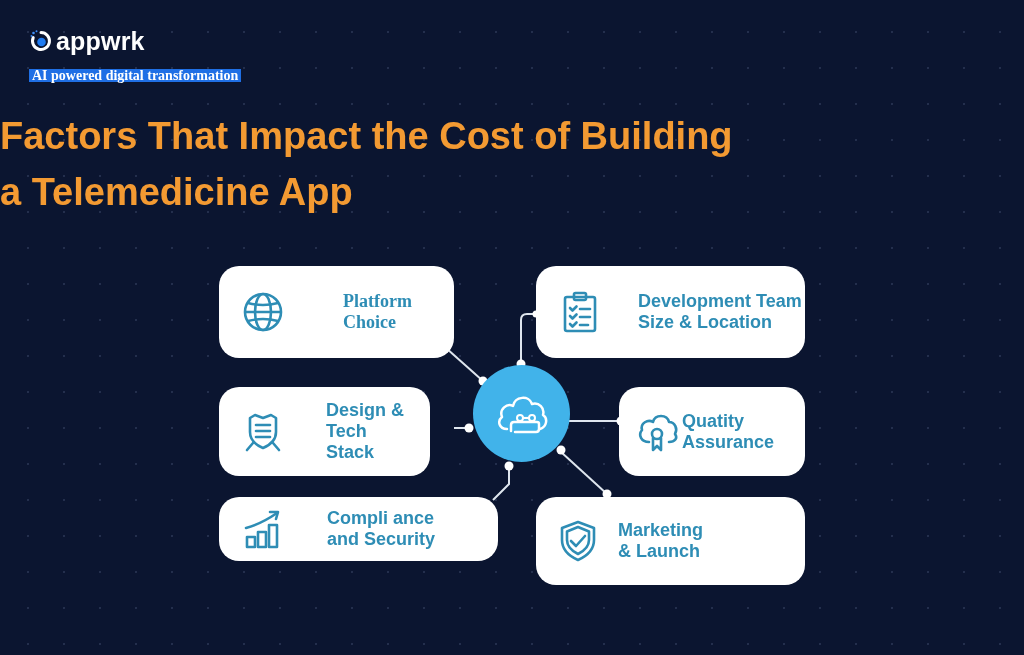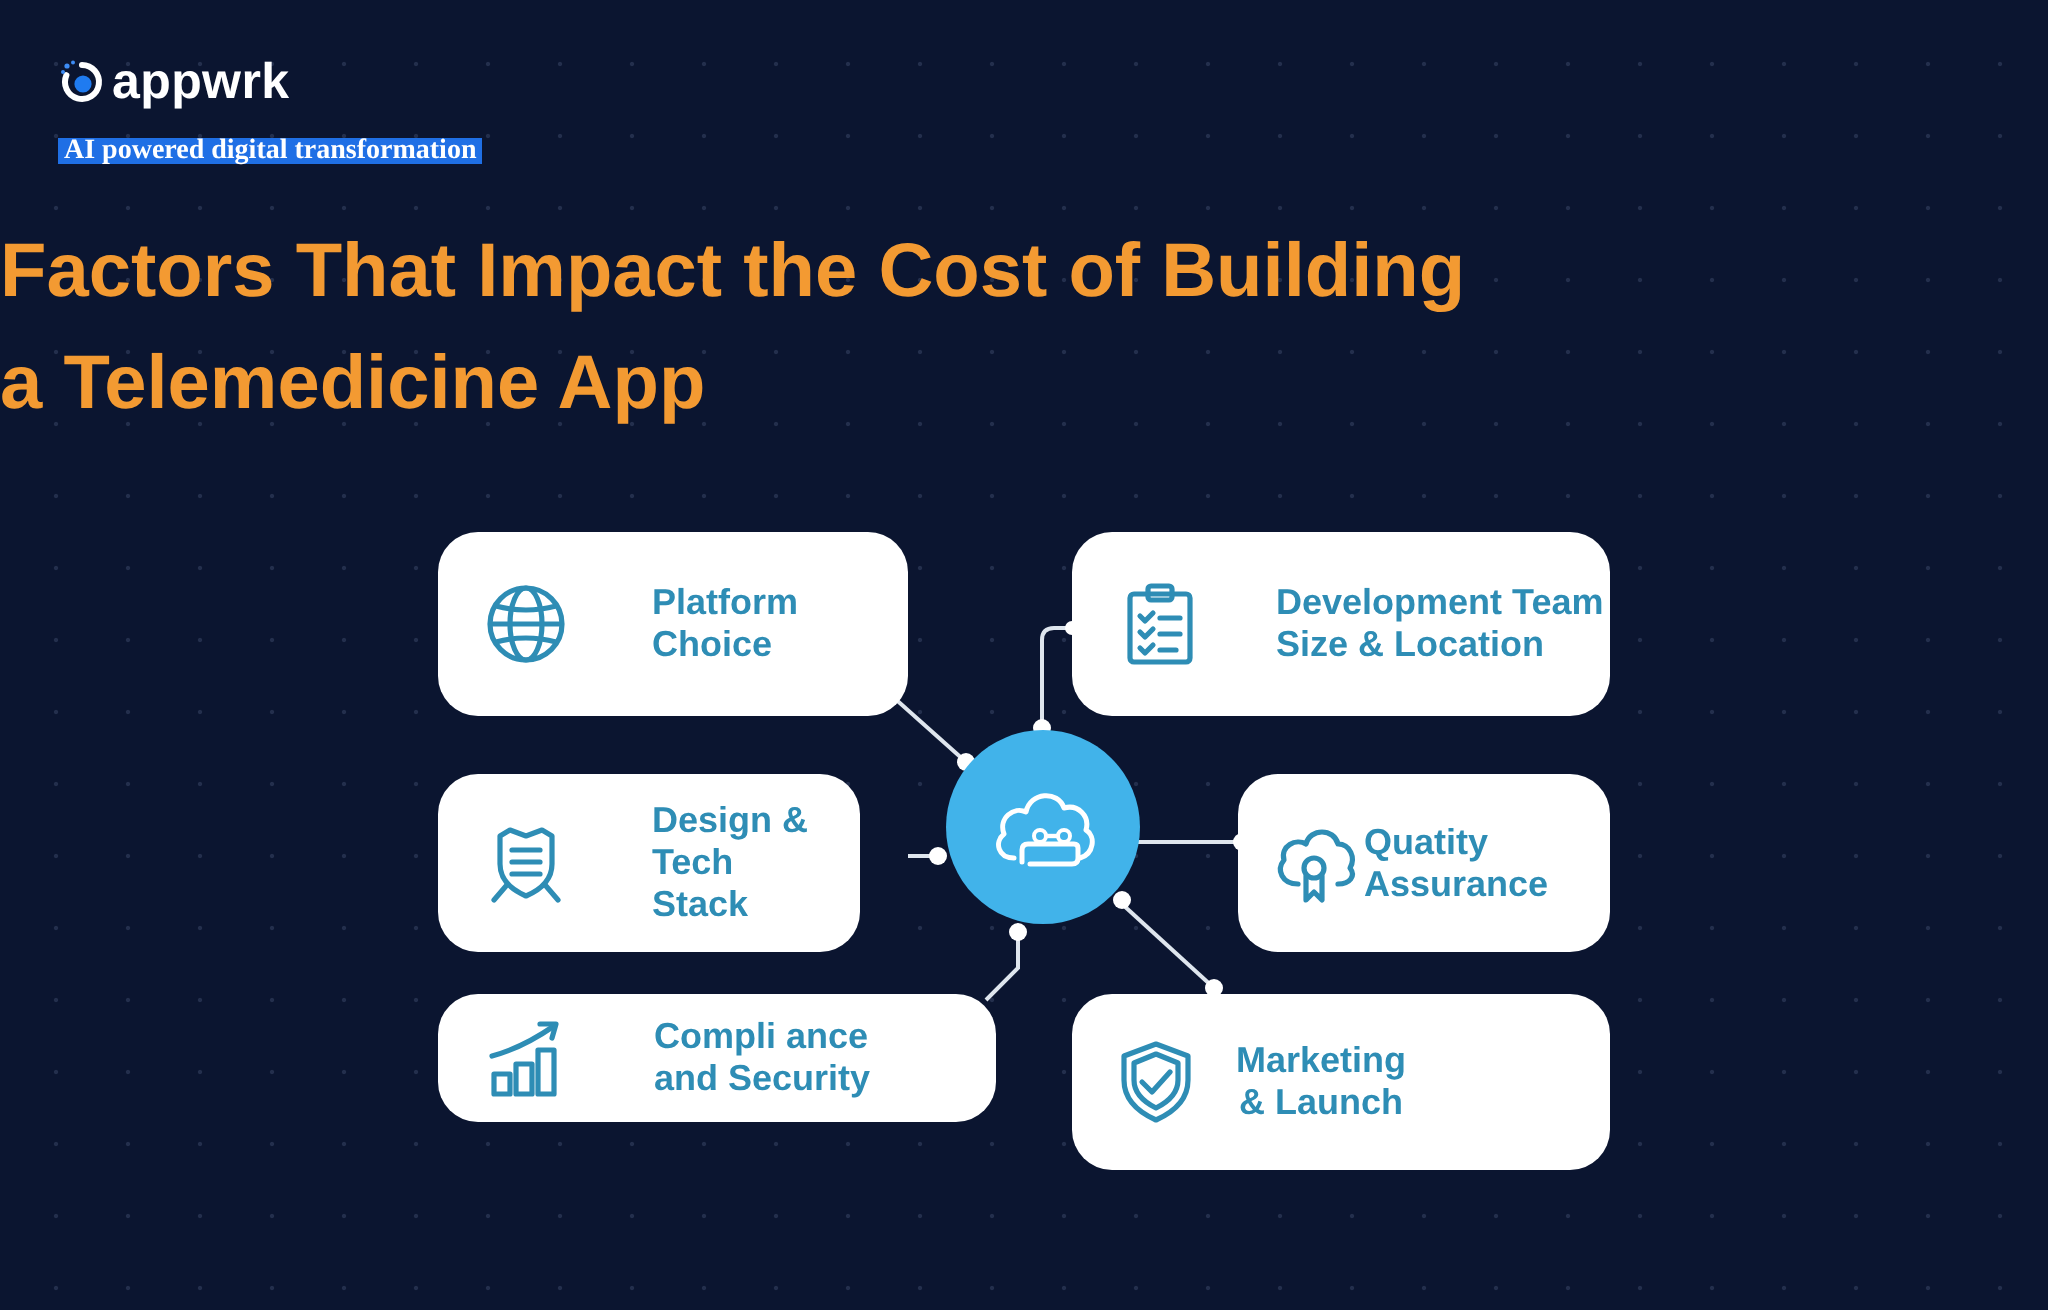--- a/index.html
+++ b/index.html
@@ -103,21 +103,21 @@
 <div class="card" style="left:219px; top:266px; width:235px; height:92px; padding-left:22px;">
   <div class="icon">
     <svg width="44" height="44" viewBox="0 0 44 44" fill="none" stroke="#2e8db5" stroke-width="2.6">
       <circle cx="22" cy="22" r="18"></circle>
       <ellipse cx="22" cy="22" rx="8" ry="18"></ellipse>
       <line x1="4" y1="22" x2="40" y2="22"></line>
       <path d="M7 13 Q22 17 37 13"></path>
       <path d="M7 31 Q22 27 37 31"></path>
     </svg>
   </div>
-  <div class="label" style="margin-left:41px;">Platform
+  <div class="label" style="margin-left:58px;font-family:Liberation Serif, serif;">Platform
 Choice</div>
 </div>
 
 <div class="card" style="left:536px; top:266px; width:269px; height:92px; padding-left:22px;">
   <div class="icon">
     <svg width="44" height="44" viewBox="0 0 44 44" fill="none" stroke="#2e8db5" stroke-width="2.6" stroke-linecap="round" stroke-linejoin="round">
       <rect x="7" y="7" width="30" height="34" rx="2"></rect>
       <rect x="16" y="3" width="12" height="7" rx="1.5"></rect>
       <path d="M12 18 l2.5 2.5 l4 -4"></path>
         <line x1="22" y1="19" x2="32" y2="19"></line>
@@ -165,21 +165,21 @@
       <rect x="15" y="25" width="8" height="15"></rect>
       <rect x="26" y="18" width="8" height="22"></rect>
       <path d="M3 21 Q18 17 34 6"></path>
       <path d="M27 5 L35 5 L33 12"></path>
     </svg>
   </div>
   <div class="label" style="margin-left:40px;">Compli ance
 and Security</div>
 </div>
 
-<div class="card" style="left:536px; top:497px; width:269px; height:88px; padding-left:20px;text-align:center;">
+<div class="card" style="left:536px; top:497px; width:269px; height:88px; padding-left:20px;">
   <div class="icon">
     <svg width="44" height="44" viewBox="0 0 44 44" fill="none" stroke="#2e8db5" stroke-width="2.6" stroke-linecap="round" stroke-linejoin="round">
       <path d="M22 3 L38 9 L38 21 C38 31 31 37 22 41 C13 37 6 31 6 21 L6 9 Z"></path>
       <path d="M22 8 L33 12.5 L33 21 C33 28 28 32 22 35 C16 32 11 28 11 21 L11 12.5 Z"></path>
       <path d="M15 22 L20 27 L29 17"></path>
     </svg>
   </div>
   <div class="label" style="margin-left:18px;">Marketing
 &amp; Launch</div>
 </div>

